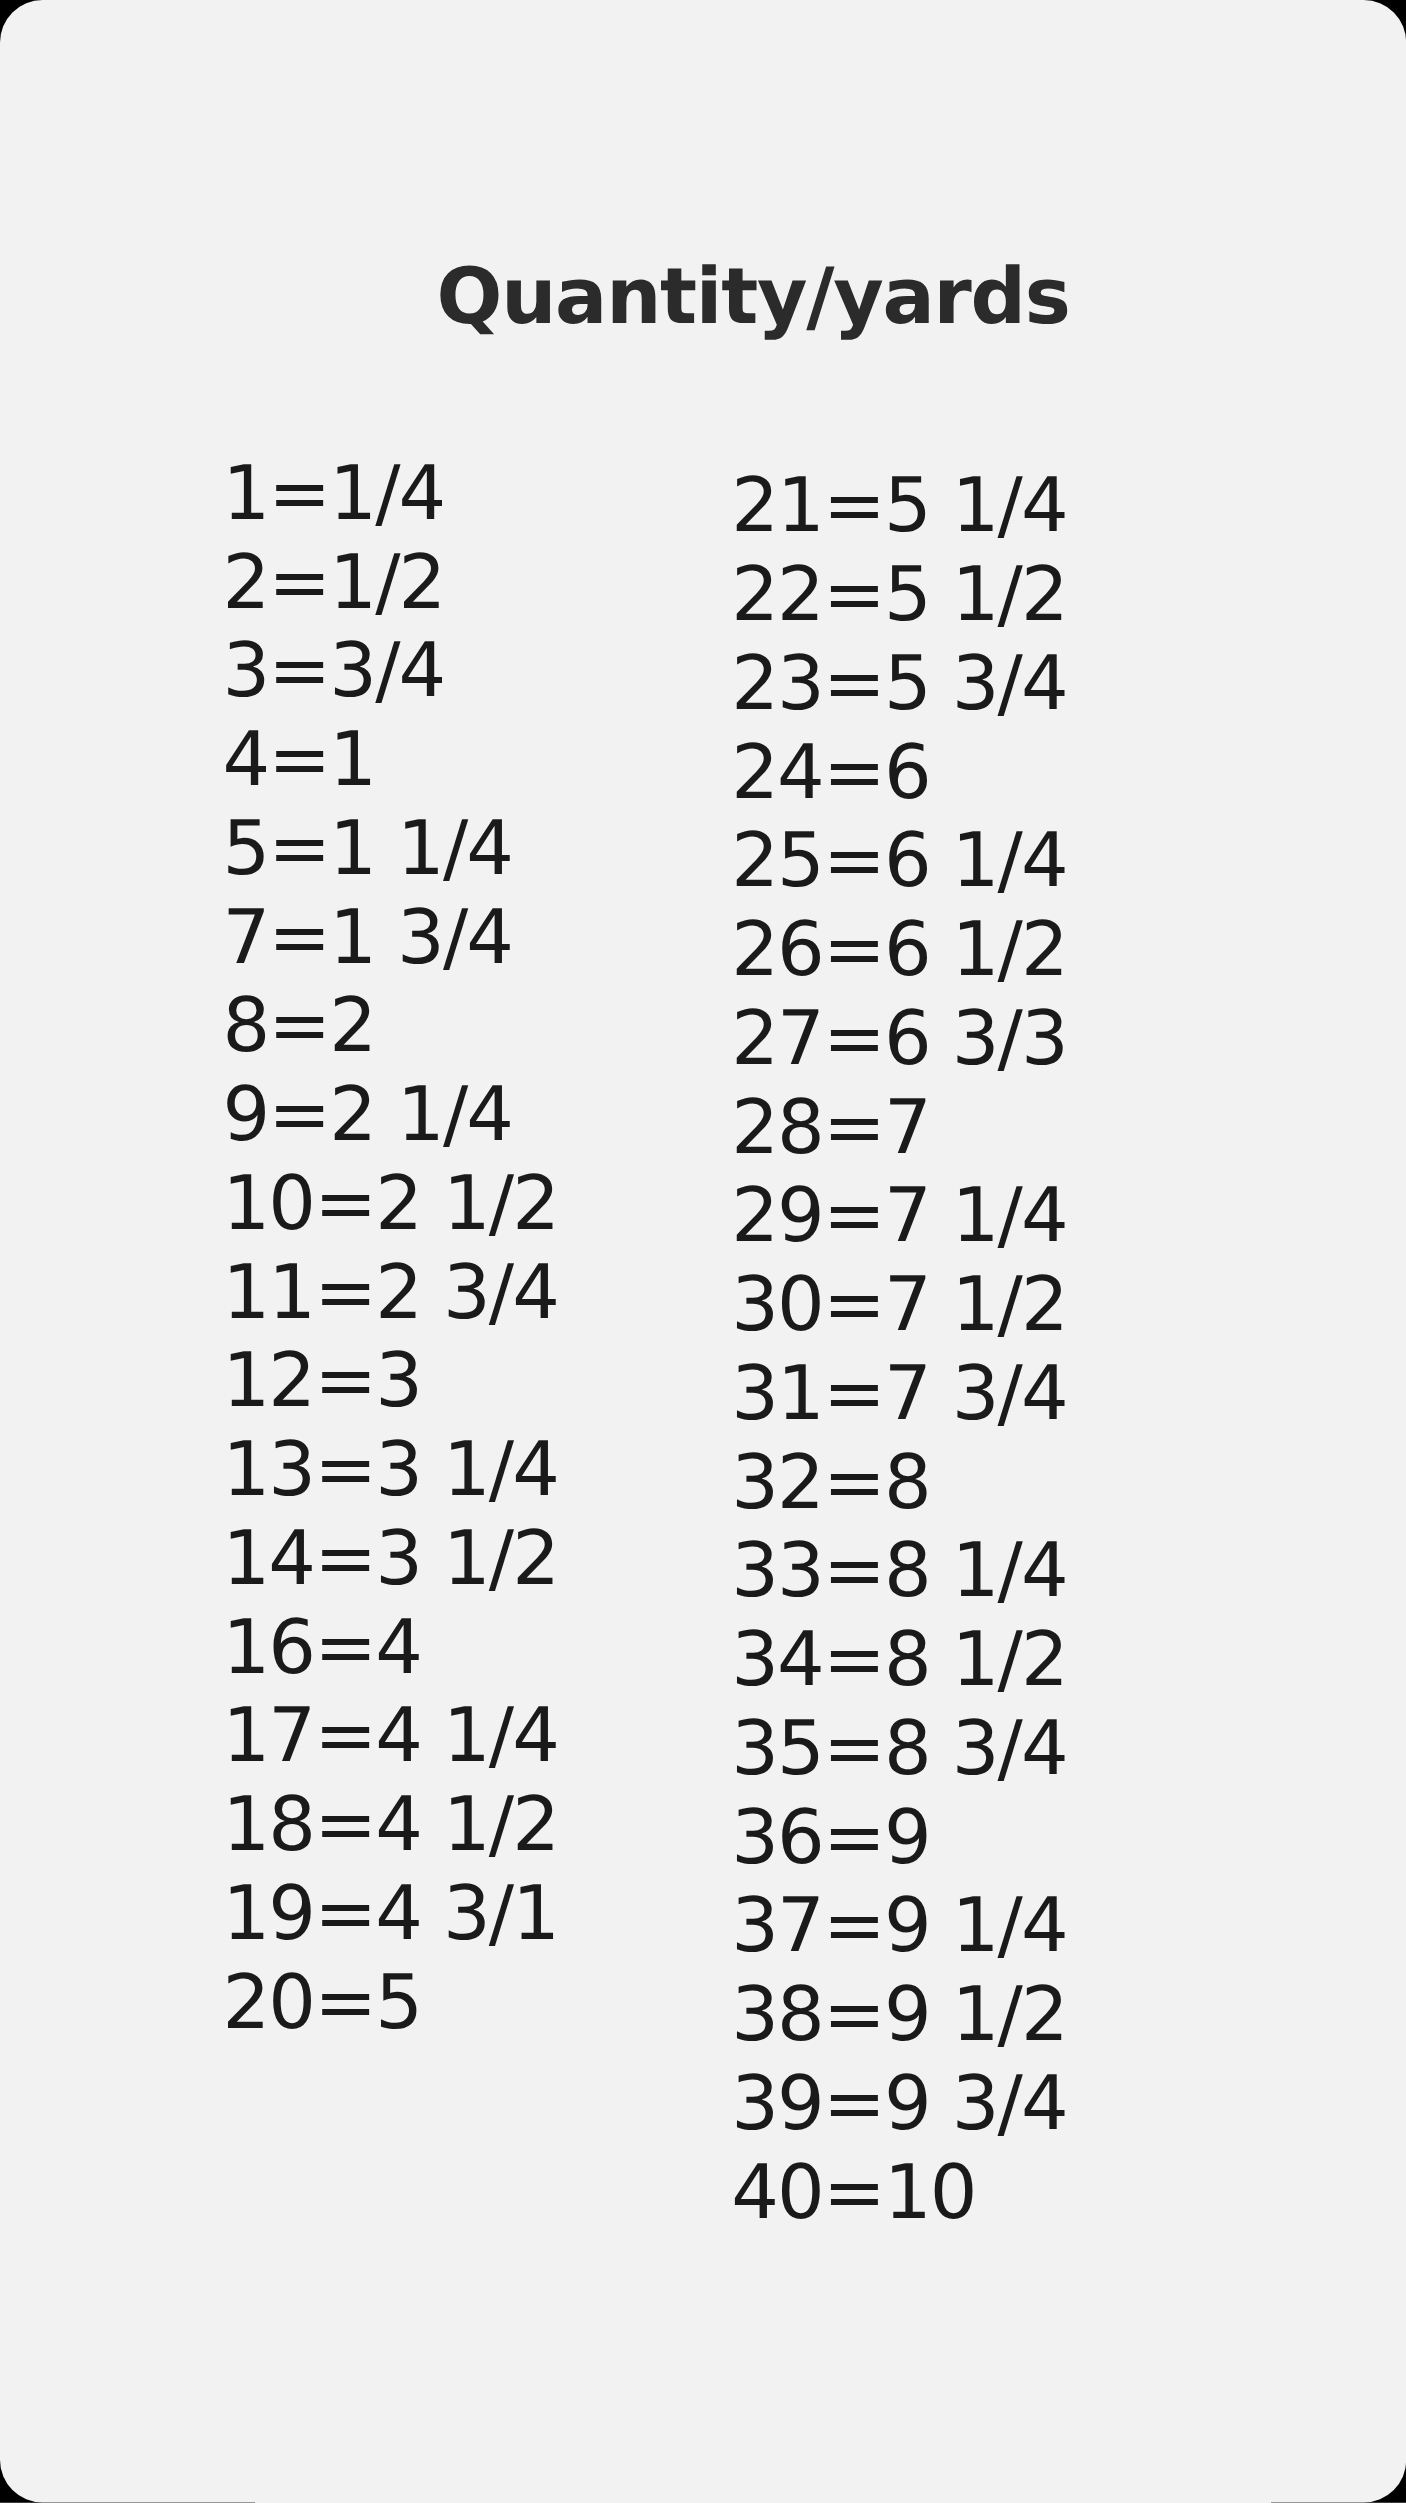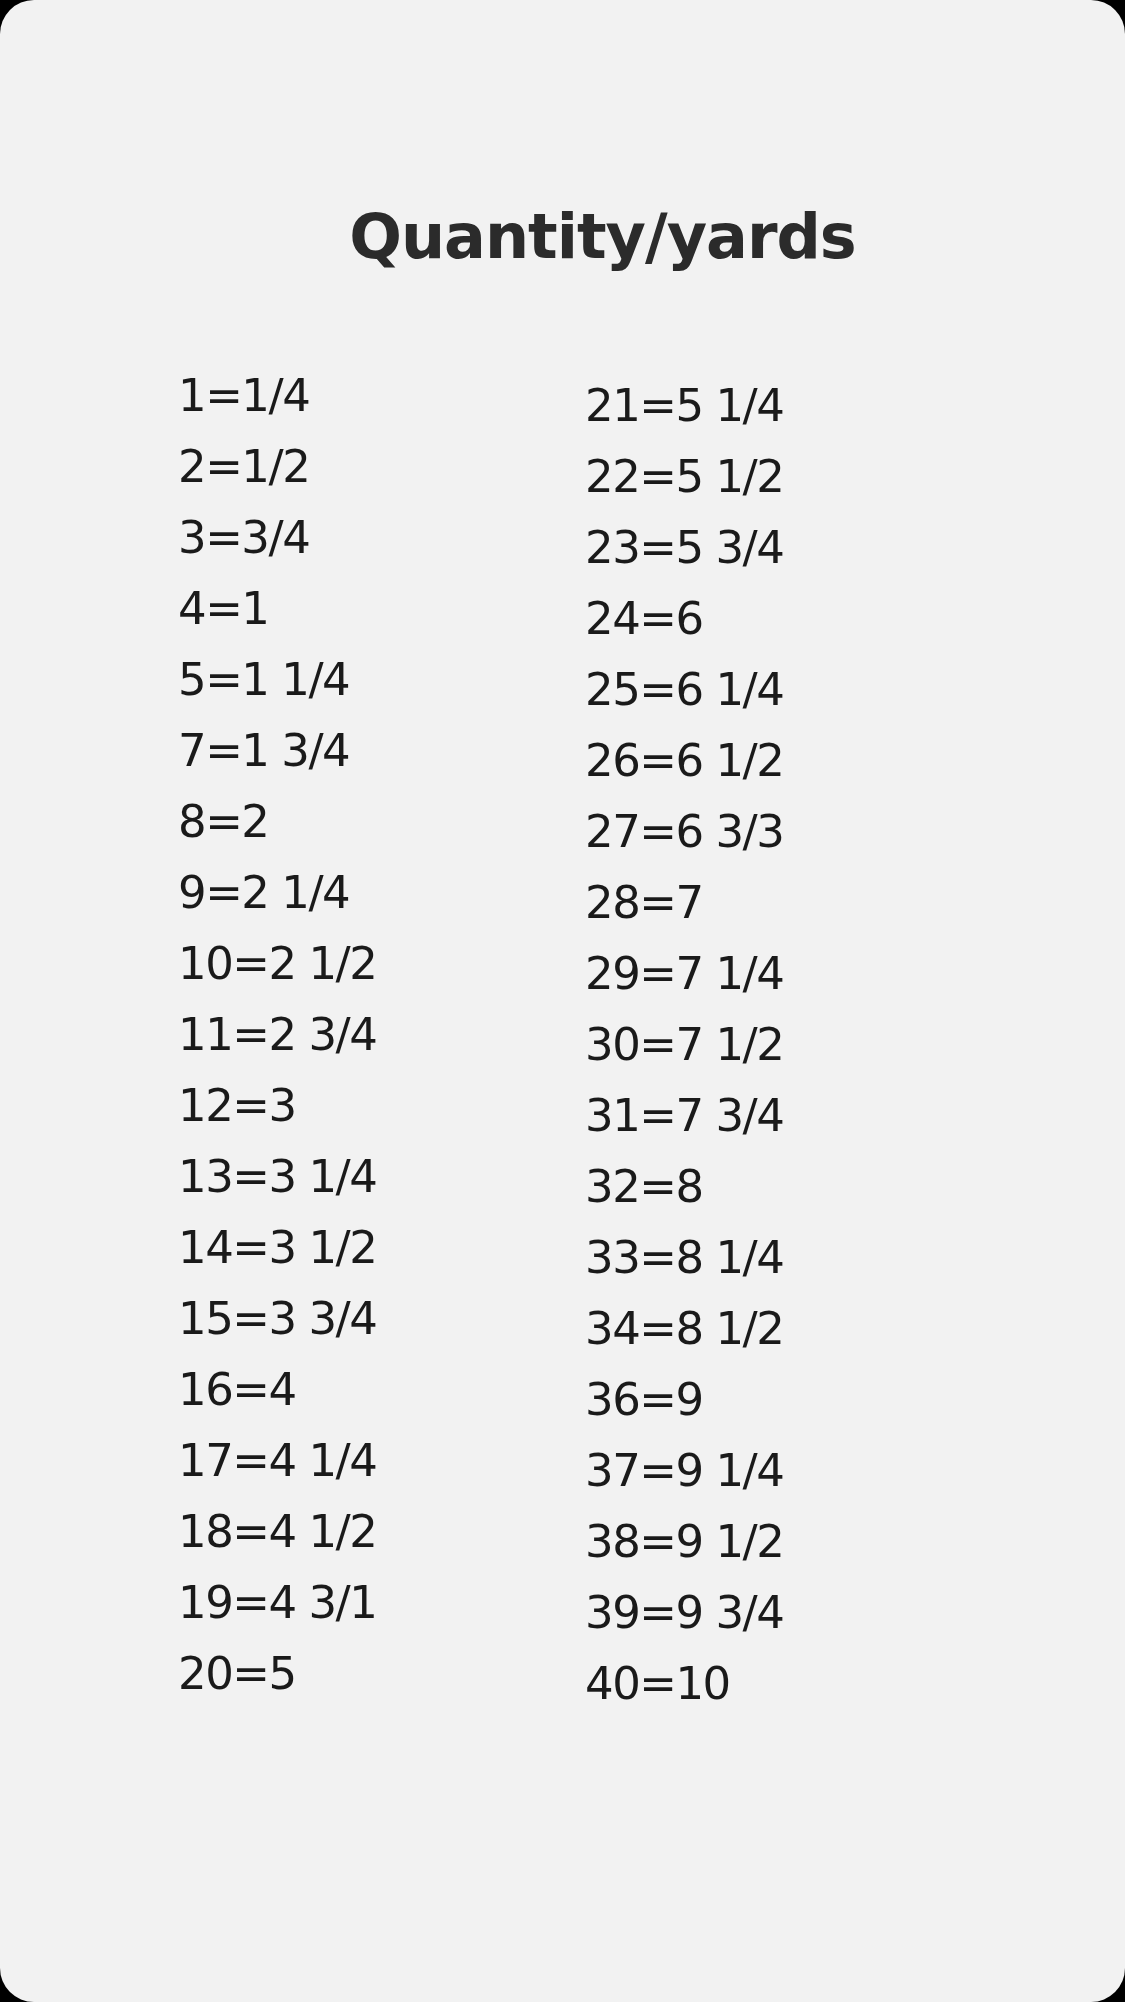--- a/index.html
+++ b/index.html
@@ -40,21 +40,21 @@
   .columns {
     position: absolute;
     top: 360px;
     left: 0;
     width: 100%;
     height: 1460px;
   }
   .col {
     position: absolute;
     top: 0;
-    font-size: 45px;
+    font-size: 60px;
     color: #1a1a1a;
     line-height: 71px;
     font-family: "DejaVu Sans", sans-serif;
     letter-spacing: -1.5px;
   }
   .col-left {
     left: 178px;
   }
   .col-right {
     left: 585px;
@@ -80,21 +80,20 @@
       <div class="row">4=1</div>
       <div class="row">5=1 1/4</div>
       <div class="row">7=1 3/4</div>
       <div class="row">8=2</div>
       <div class="row">9=2 1/4</div>
       <div class="row">10=2 1/2</div>
       <div class="row">11=2 3/4</div>
       <div class="row">12=3</div>
       <div class="row">13=3 1/4</div>
       <div class="row">14=3 1/2</div>
-      <div class="row">15=3 3/4</div>
       <div class="row">16=4</div>
       <div class="row">17=4 1/4</div>
       <div class="row">18=4 1/2</div>
       <div class="row">19=4 3/1</div>
       <div class="row">20=5</div>
     </div>
 
     <div class="col col-right">
       <div class="row">21=5 1/4</div>
       <div class="row">22=5 1/2</div>
@@ -103,20 +102,21 @@
       <div class="row">25=6 1/4</div>
       <div class="row">26=6 1/2</div>
       <div class="row">27=6 3/3</div>
       <div class="row">28=7</div>
       <div class="row">29=7 1/4</div>
       <div class="row">30=7 1/2</div>
       <div class="row">31=7 3/4</div>
       <div class="row">32=8</div>
       <div class="row">33=8 1/4</div>
       <div class="row">34=8 1/2</div>
+      <div class="row">35=8 3/4</div>
       <div class="row">36=9</div>
       <div class="row">37=9 1/4</div>
       <div class="row">38=9 1/2</div>
       <div class="row">39=9 3/4</div>
       <div class="row">40=10</div>
     </div>
 
   </div>
 </div>
 

